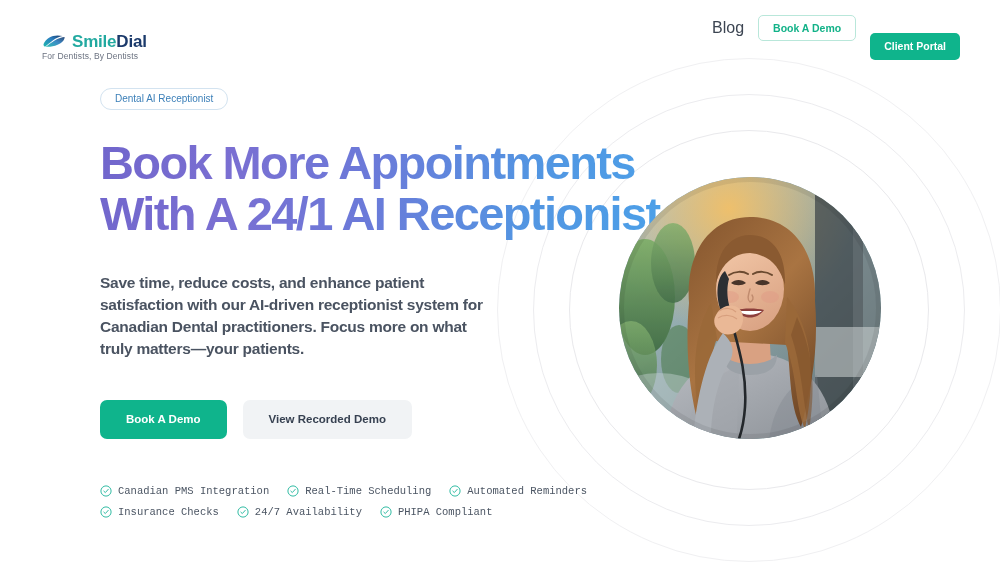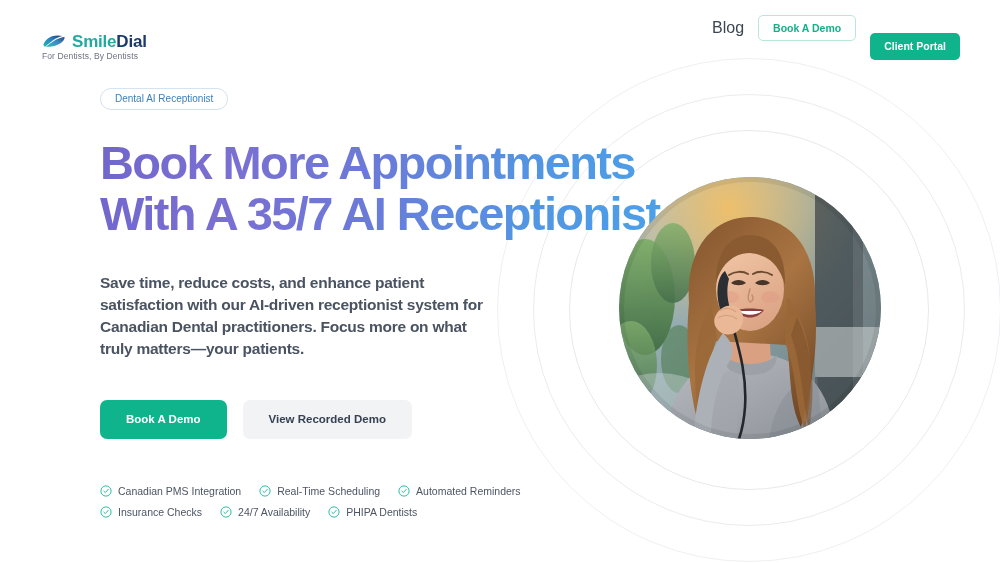--- a/index.html
+++ b/index.html
@@ -207,20 +207,21 @@
   .features {
     margin-top: 46px;
     display: flex;
     flex-direction: column;
     gap: 9px;
   }
   .feature-row {
     display: flex;
     align-items: center;
     gap: 18px;
+    font-family: Liberation Mono, monospace;
   }
   .feature {
     display: flex;
     align-items: center;
     gap: 6px;
     white-space: nowrap;
   }
   .check-icon { width: 12px; height: 12px; flex: none; display: block; }
   .feature-label {
     font-size: 10.5px;
@@ -284,21 +285,21 @@
 </header>
 
 <section class="hero">
 
   <div class="hero-copy">
 
     <span class="badge">Dental AI Receptionist</span>
 
     <h1 class="headline">
       <span class="headline-line">Book More Appointments</span>
-      <span class="headline-line">With A 35/7 AI Receptionist</span>
+      <span class="headline-line">With A 24/1 AI Receptionist</span>
     </h1>
 
     <p class="subcopy">Save time, reduce costs, and enhance patient satisfaction with our AI-driven receptionist system for Canadian Dental practitioners. Focus more on what truly matters—your patients.</p>
 
     <div class="cta-row">
       <button class="btn-primary">Book A Demo</button>
       <button class="btn-secondary">View Recorded Demo</button>
     </div>
 
     <div class="features">
@@ -352,21 +353,21 @@
           </span>
           <span class="feature-label">24/7 Availability</span>
         </div>
         <div class="feature">
           <span class="check-icon">
             <svg class="check-icon" viewBox="0 0 16 16" xmlns="http://www.w3.org/2000/svg">
               <circle cx="8" cy="8" r="6.8" fill="none" stroke="#2bb9a0" stroke-width="1.3"></circle>
               <path d="M5.1 8.2 L7.1 10.1 L11.0 5.8" fill="none" stroke="#2bb9a0" stroke-width="1.3" stroke-linecap="round" stroke-linejoin="round"></path>
             </svg>
           </span>
-          <span class="feature-label">PHIPA Dentists</span>
+          <span class="feature-label">PHIPA Compliant</span>
         </div>
       </div>
 
     </div>
   </div>
 
   <div class="hero-photo">
     <svg class="photo-svg" viewBox="0 0 262 262" xmlns="http://www.w3.org/2000/svg">
       <defs>
         <clipPath id="circClip">

